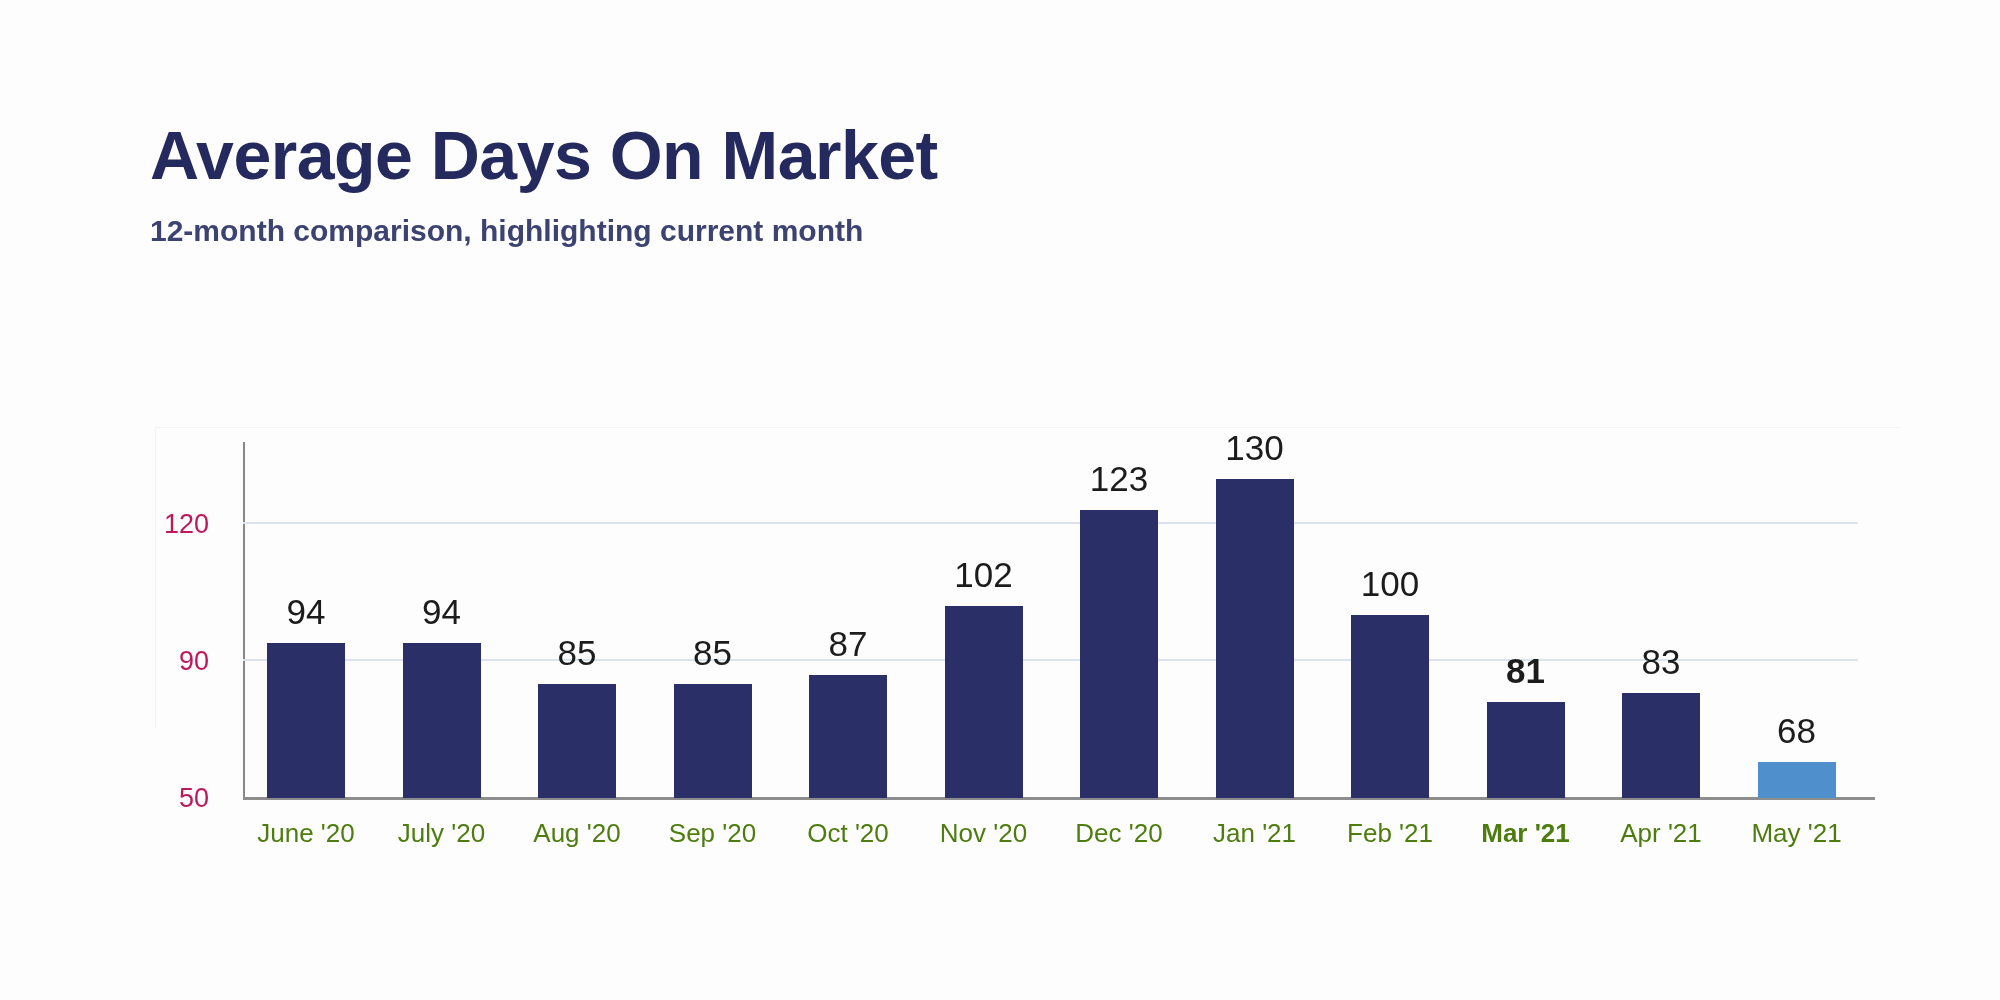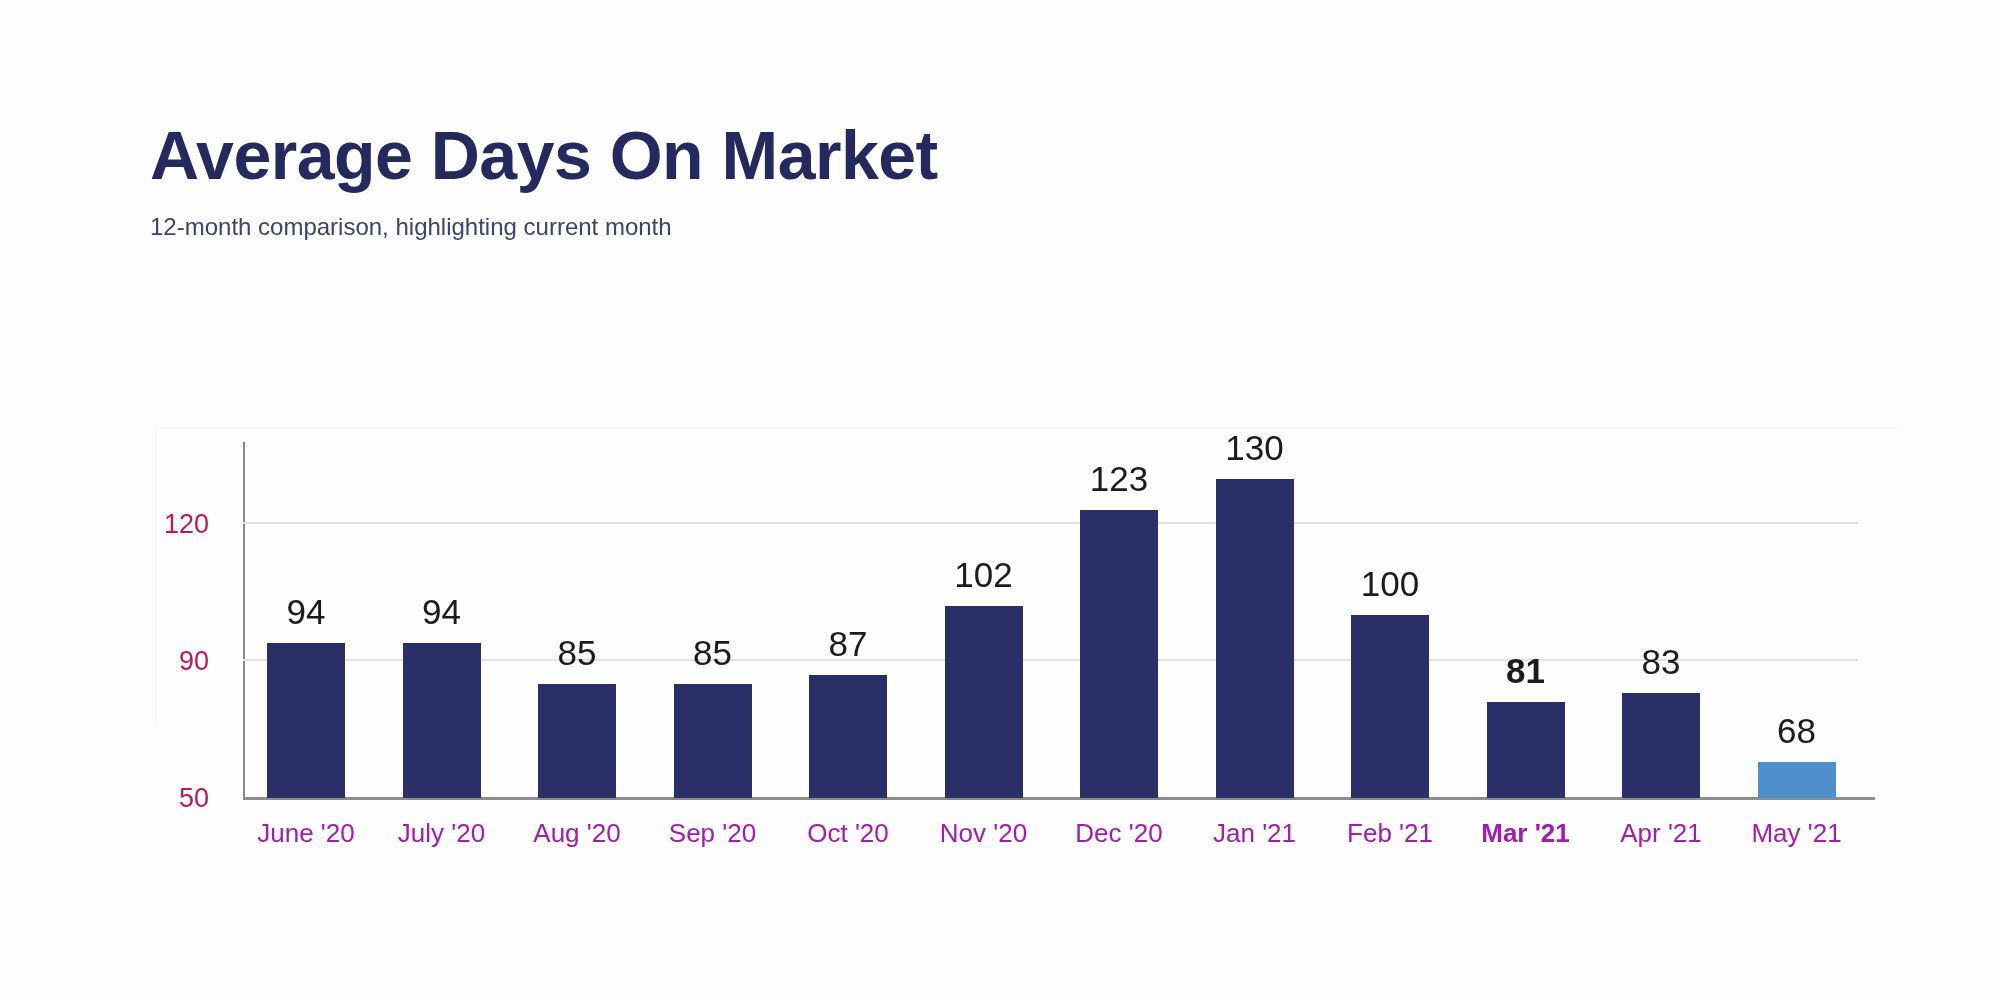--- a/index.html
+++ b/index.html
@@ -32,22 +32,22 @@
   .chart-title {
     font-size: 68px;
     font-weight: 700;
     color: #252a5e;
     letter-spacing: -0.5px;
     line-height: 1.05;
     margin: 0;
     white-space: nowrap;
   }
   .chart-subtitle {
-    font-size: 24px;
-    font-weight: 400;
+    font-size: 30px;
+    font-weight: 700;
     color: #3c4370;
     margin: 22px 0 0 0;
     line-height: 1.2;
     white-space: nowrap;
   }
 
   
   .chart-panel {
     position: absolute;
     left: 155px;
@@ -146,21 +146,21 @@
     white-space: nowrap;
     line-height: 1;
   }
   .x-tick-label {
     position: absolute;
     left: 50%;
     transform: translateX(-50%);
     top: 100%;
     margin-top: 22px;
     font-size: 26px;
-    color: #a21caf;
+    color: #4d7c0f;
     white-space: nowrap;
     line-height: 1;
   }
 </style>
 </head>
 <body>
 
 <div class="slide">
 
   <div class="header">

